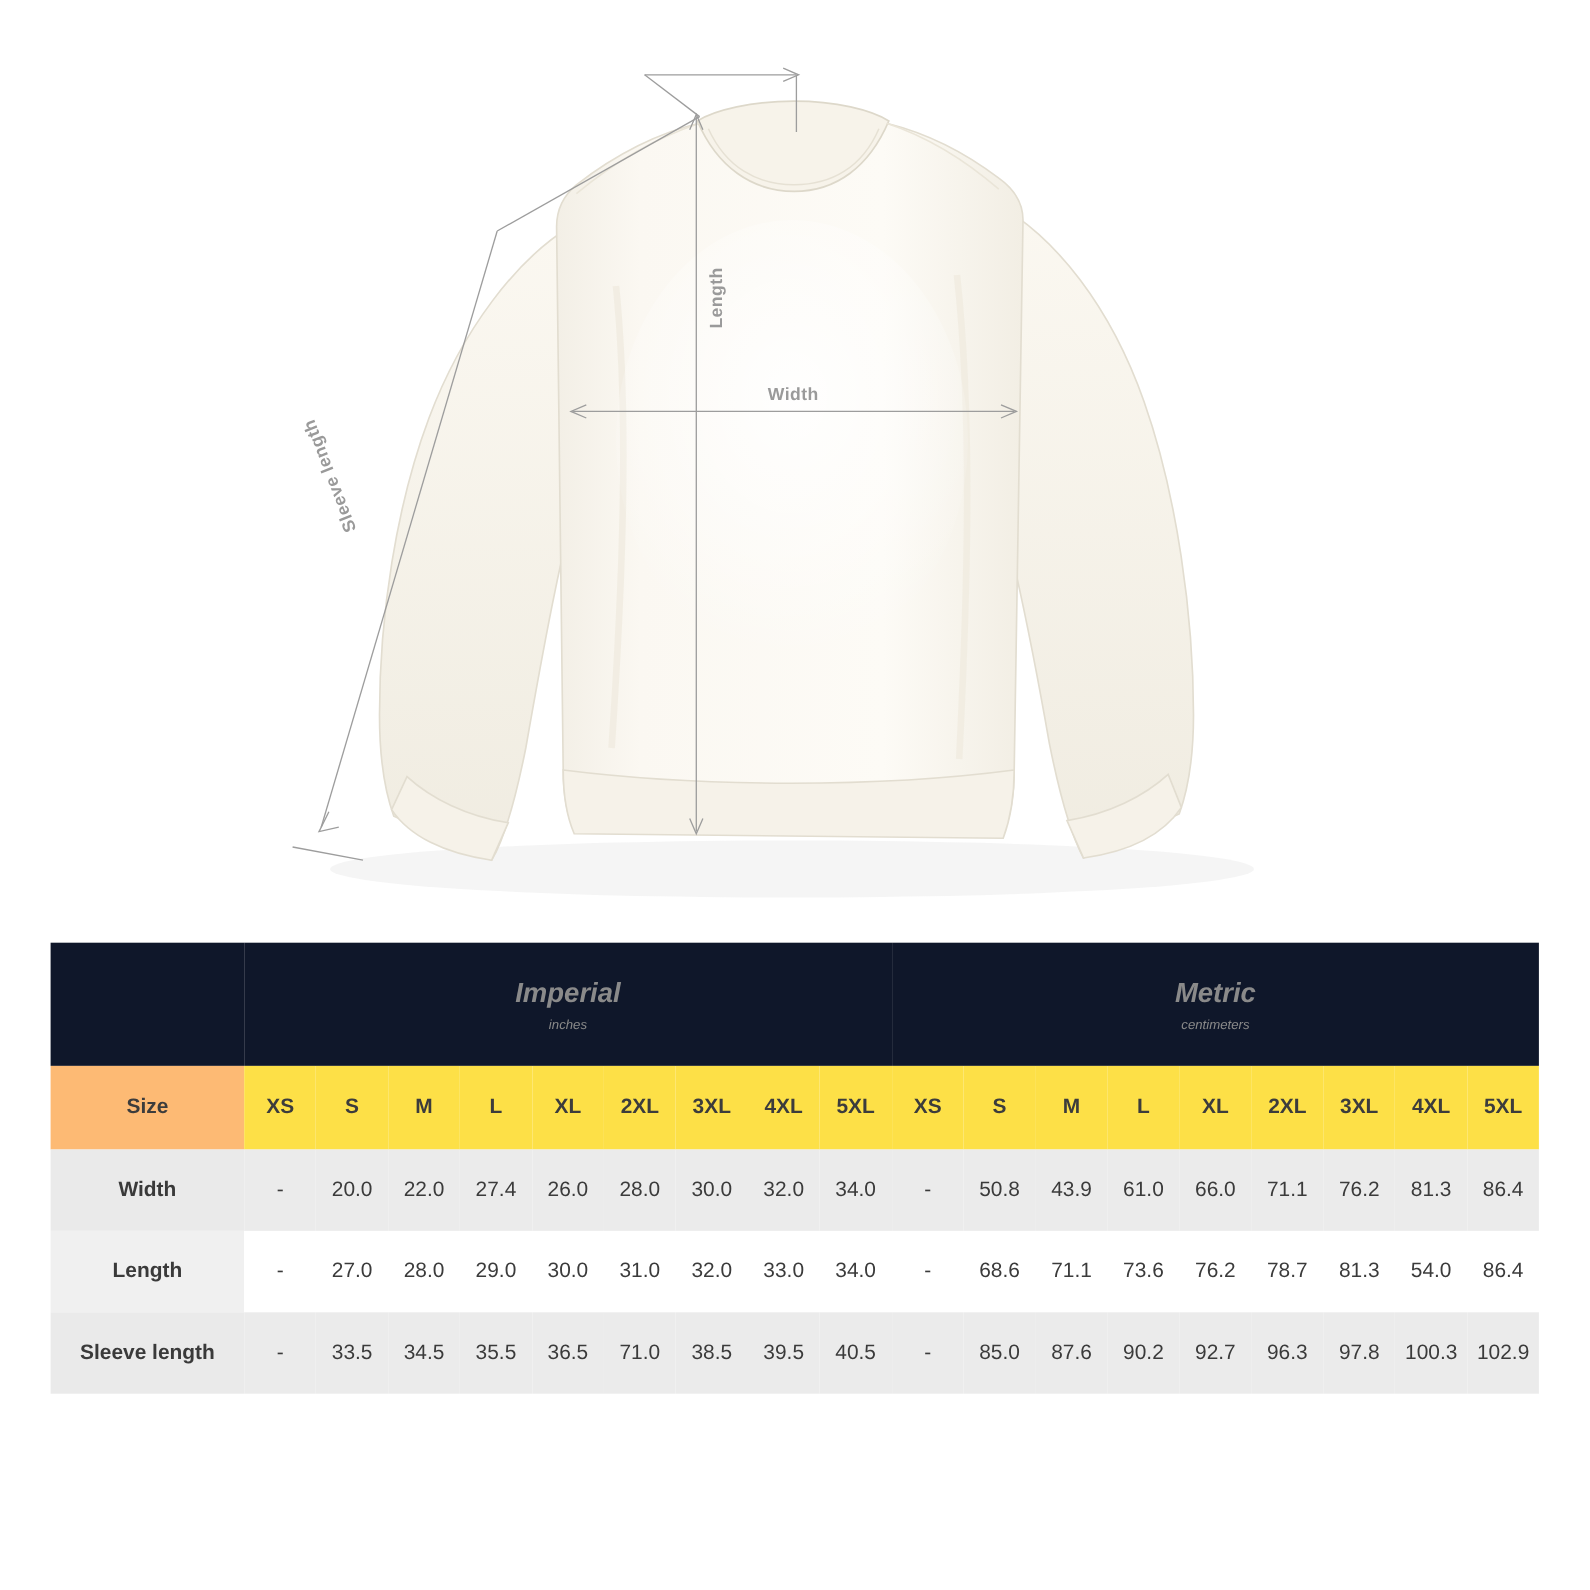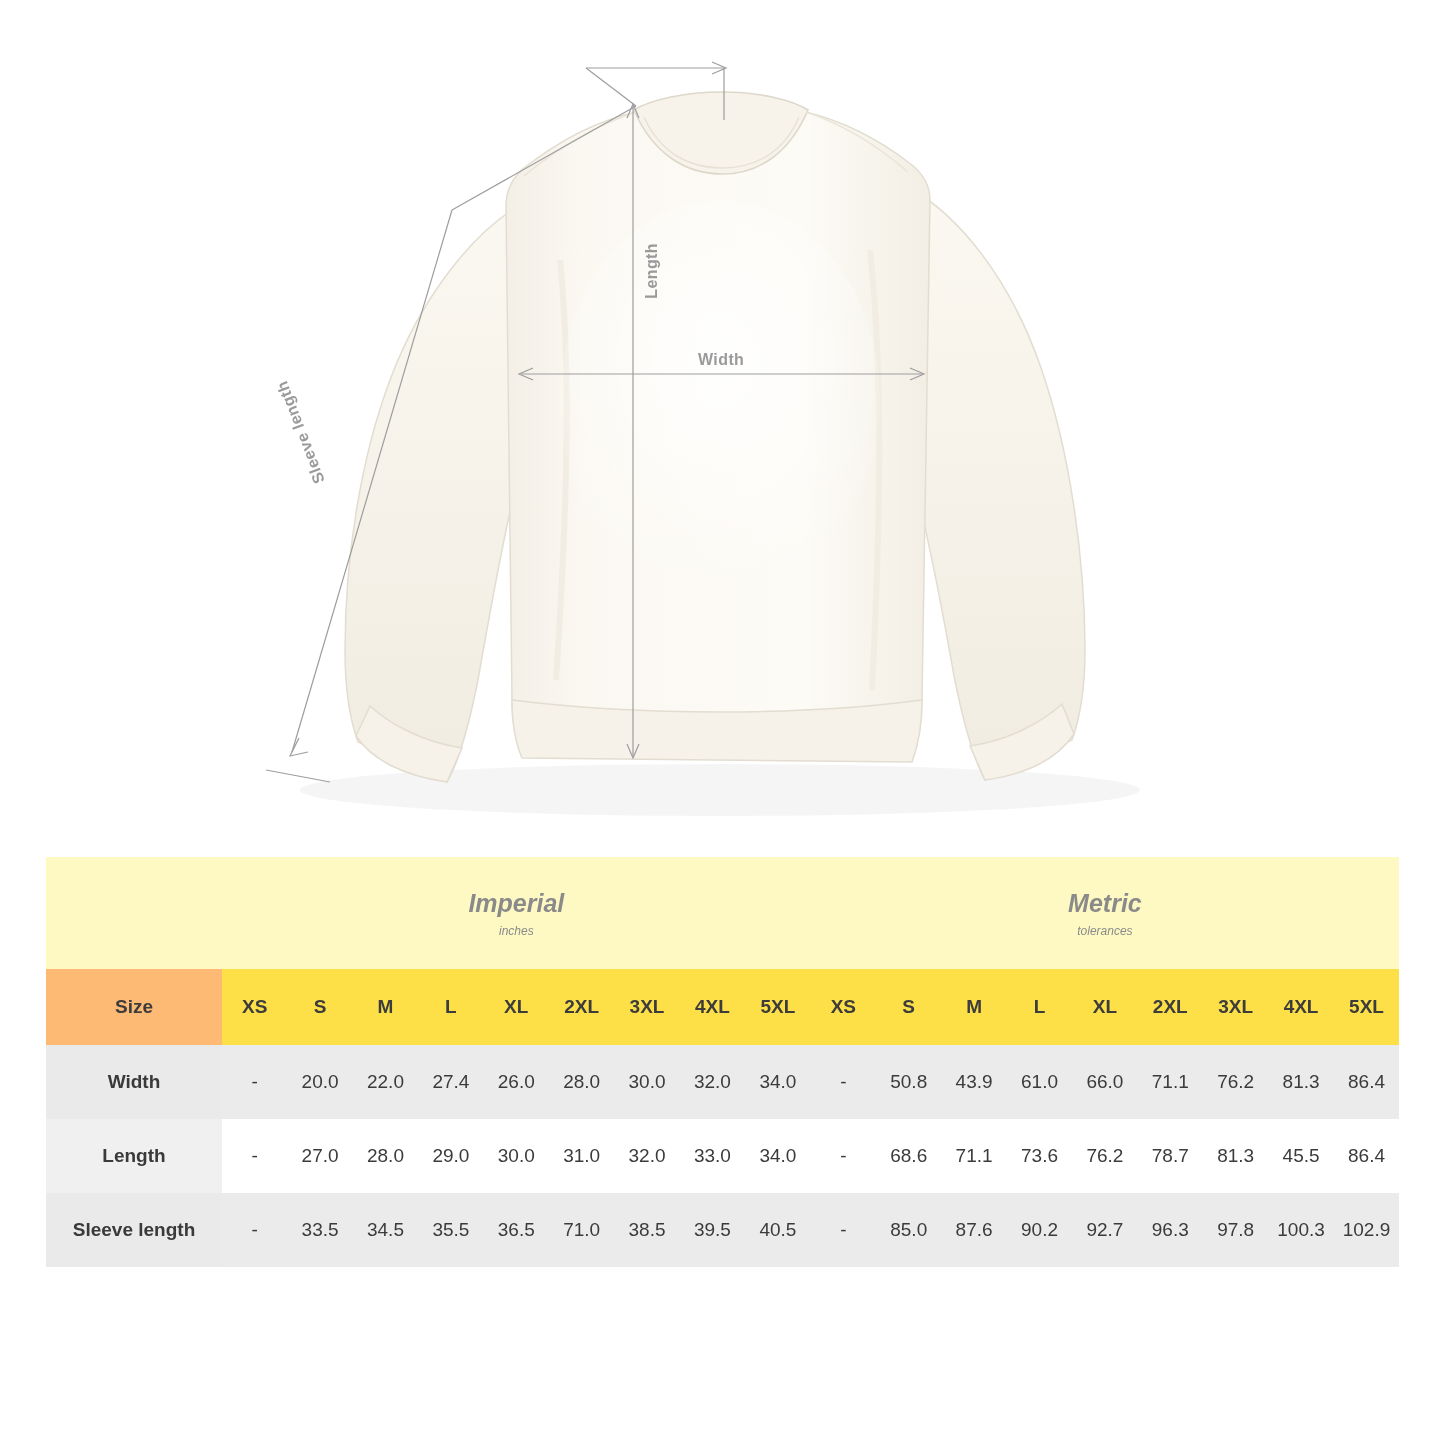--- a/index.html
+++ b/index.html
@@ -90,21 +90,21 @@
   }
   table.size-table td,
   table.size-table th {
     padding: 0;
     text-align: center;
     vertical-align: middle;
     font-weight: normal;
   }
 
   .unit-head td {
-    background: #fef9c3;
+    background: #0f172a;
     height: 112px;
   }
   .unit-title {
     font-size: 25px;
     font-style: italic;
     font-weight: bold;
     color: #8a8a8a;
     line-height: 1.25;
   }
   .unit-sub {
@@ -267,21 +267,21 @@
       </colgroup>
       <tbody>
         <tr class="unit-head">
           <td></td>
           <td colspan="9">
             <div class="unit-title">Imperial</div>
             <div class="unit-sub">inches</div>
           </td>
           <td colspan="9">
             <div class="unit-title">Metric</div>
-            <div class="unit-sub">tolerances</div>
+            <div class="unit-sub">centimeters</div>
           </td>
         </tr>
 
         <tr class="head-row">
           <td class="rowlabel">Size</td>
           <td class="sizecell">XS</td>
           <td class="sizecell">S</td>
           <td class="sizecell">M</td>
           <td class="sizecell">L</td>
           <td class="sizecell">XL</td>
@@ -333,21 +333,21 @@
           <td>32.0</td>
           <td>33.0</td>
           <td>34.0</td>
           <td>-</td>
           <td>68.6</td>
           <td>71.1</td>
           <td>73.6</td>
           <td>76.2</td>
           <td>78.7</td>
           <td>81.3</td>
-          <td>45.5</td>
+          <td>54.0</td>
           <td>86.4</td>
         </tr>
 
         <tr class="data-row row-c">
           <td class="rowlabel">Sleeve length</td>
           <td>-</td>
           <td>33.5</td>
           <td>34.5</td>
           <td>35.5</td>
           <td>36.5</td>

